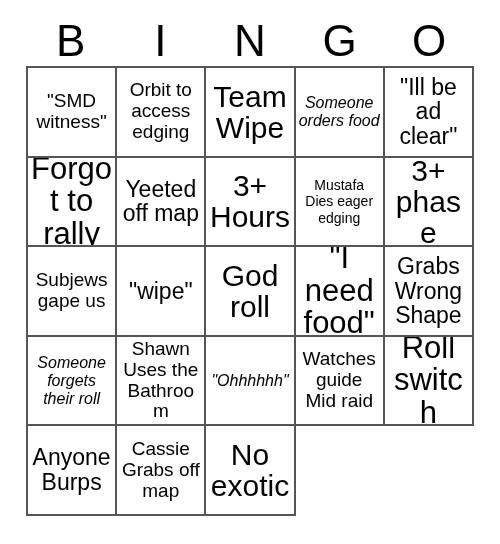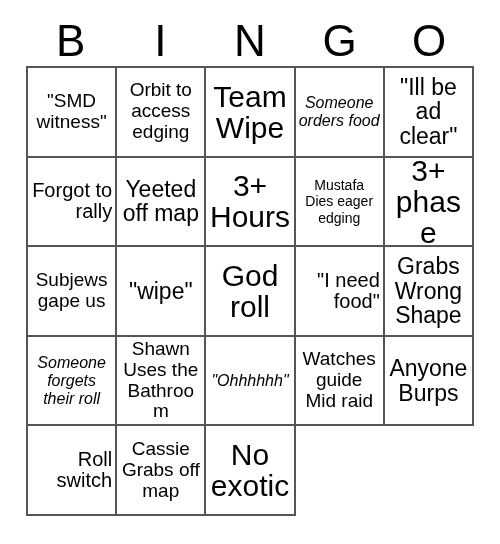--- a/index.html
+++ b/index.html
@@ -70,21 +70,21 @@
     width: 100%;
     line-height: 1.07;
     color: #000000;
     word-wrap: break-word;
   }
   
   .fs-xs  { font-size: 14px; line-height: 1.18; text-align: center; }
   .fs-sm  { font-size: 16px; line-height: 1.12; font-style: italic; }
   .fs-md  { font-size: 19px; line-height: 1.10; }
   .fs-lg  { font-size: 23px; line-height: 1.08; }
-  .fs-xl  { font-size: 20px; line-height: 1.05; text-align: right; }
+  .fs-xl  { font-size: 31px; line-height: 1.05; }
   .fs-xxl { font-size: 30px; line-height: 1.04; }
 </style>
 </head>
 <body>
 
 <div id="bingo-card">
 
   <div id="header-row">
     <div class="header-letter">B</div>
     <div class="header-letter">I</div>
@@ -150,24 +150,24 @@
         <span class="cell-text fs-md">Shawn Uses the Bathroom</span>
       </div>
     <div class="cell">
         <span class="cell-text fs-sm">"Ohhhhhh"</span>
       </div>
 
     <div class="cell">
         <span class="cell-text fs-md">Watches guide Mid raid</span>
       </div>
     <div class="cell">
-        <span class="cell-text fs-lg">Anyone Burps</span>
+        <span class="cell-text fs-xl">Roll switch</span>
       </div>
     <div class="cell">
-        <span class="cell-text fs-xl">Roll switch</span>
+        <span class="cell-text fs-lg">Anyone Burps</span>
       </div>
     <div class="cell">
         <span class="cell-text fs-md">Cassie Grabs off map</span>
       </div>
     <div class="cell">
         <span class="cell-text fs-xxl">No exotic</span>
       </div>
 
   </div>
 </div>

